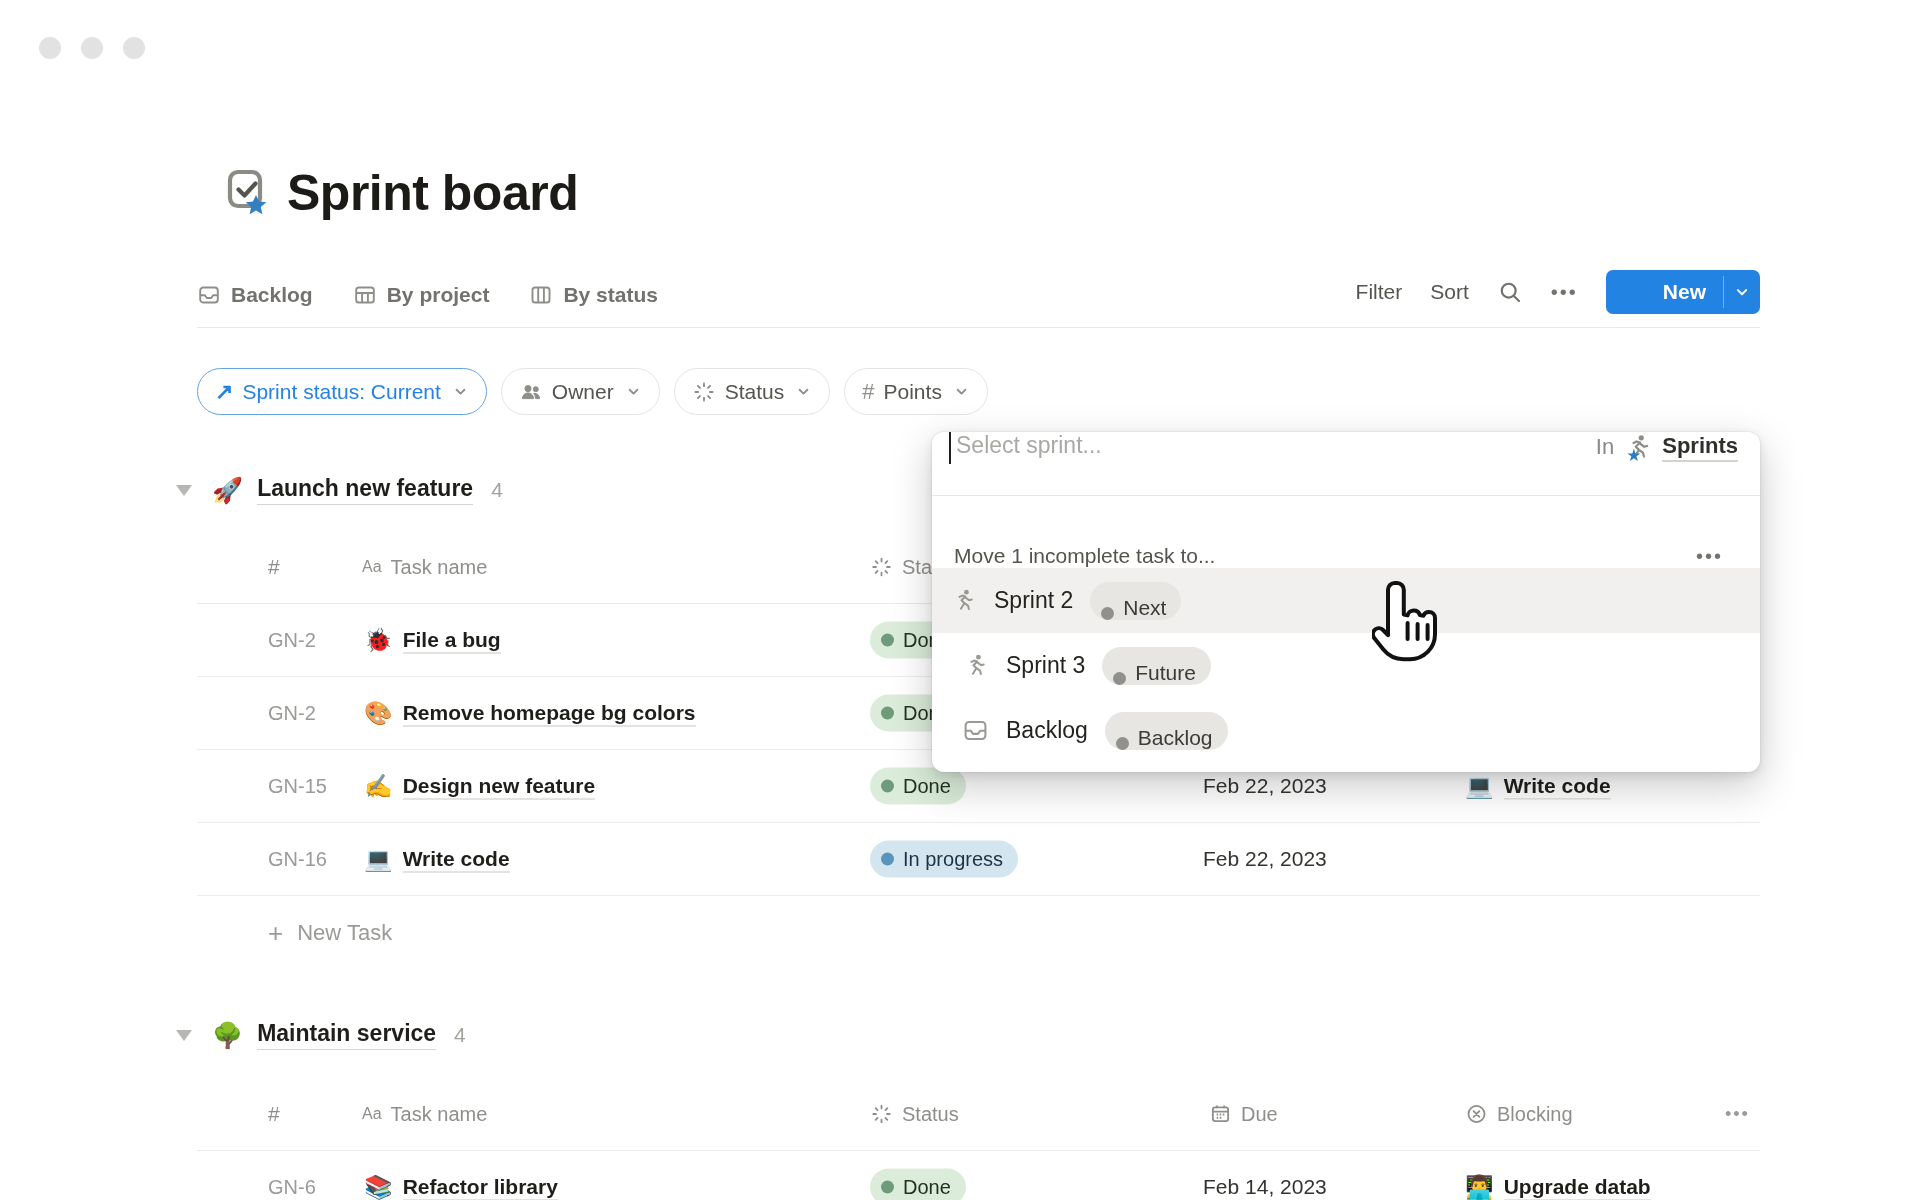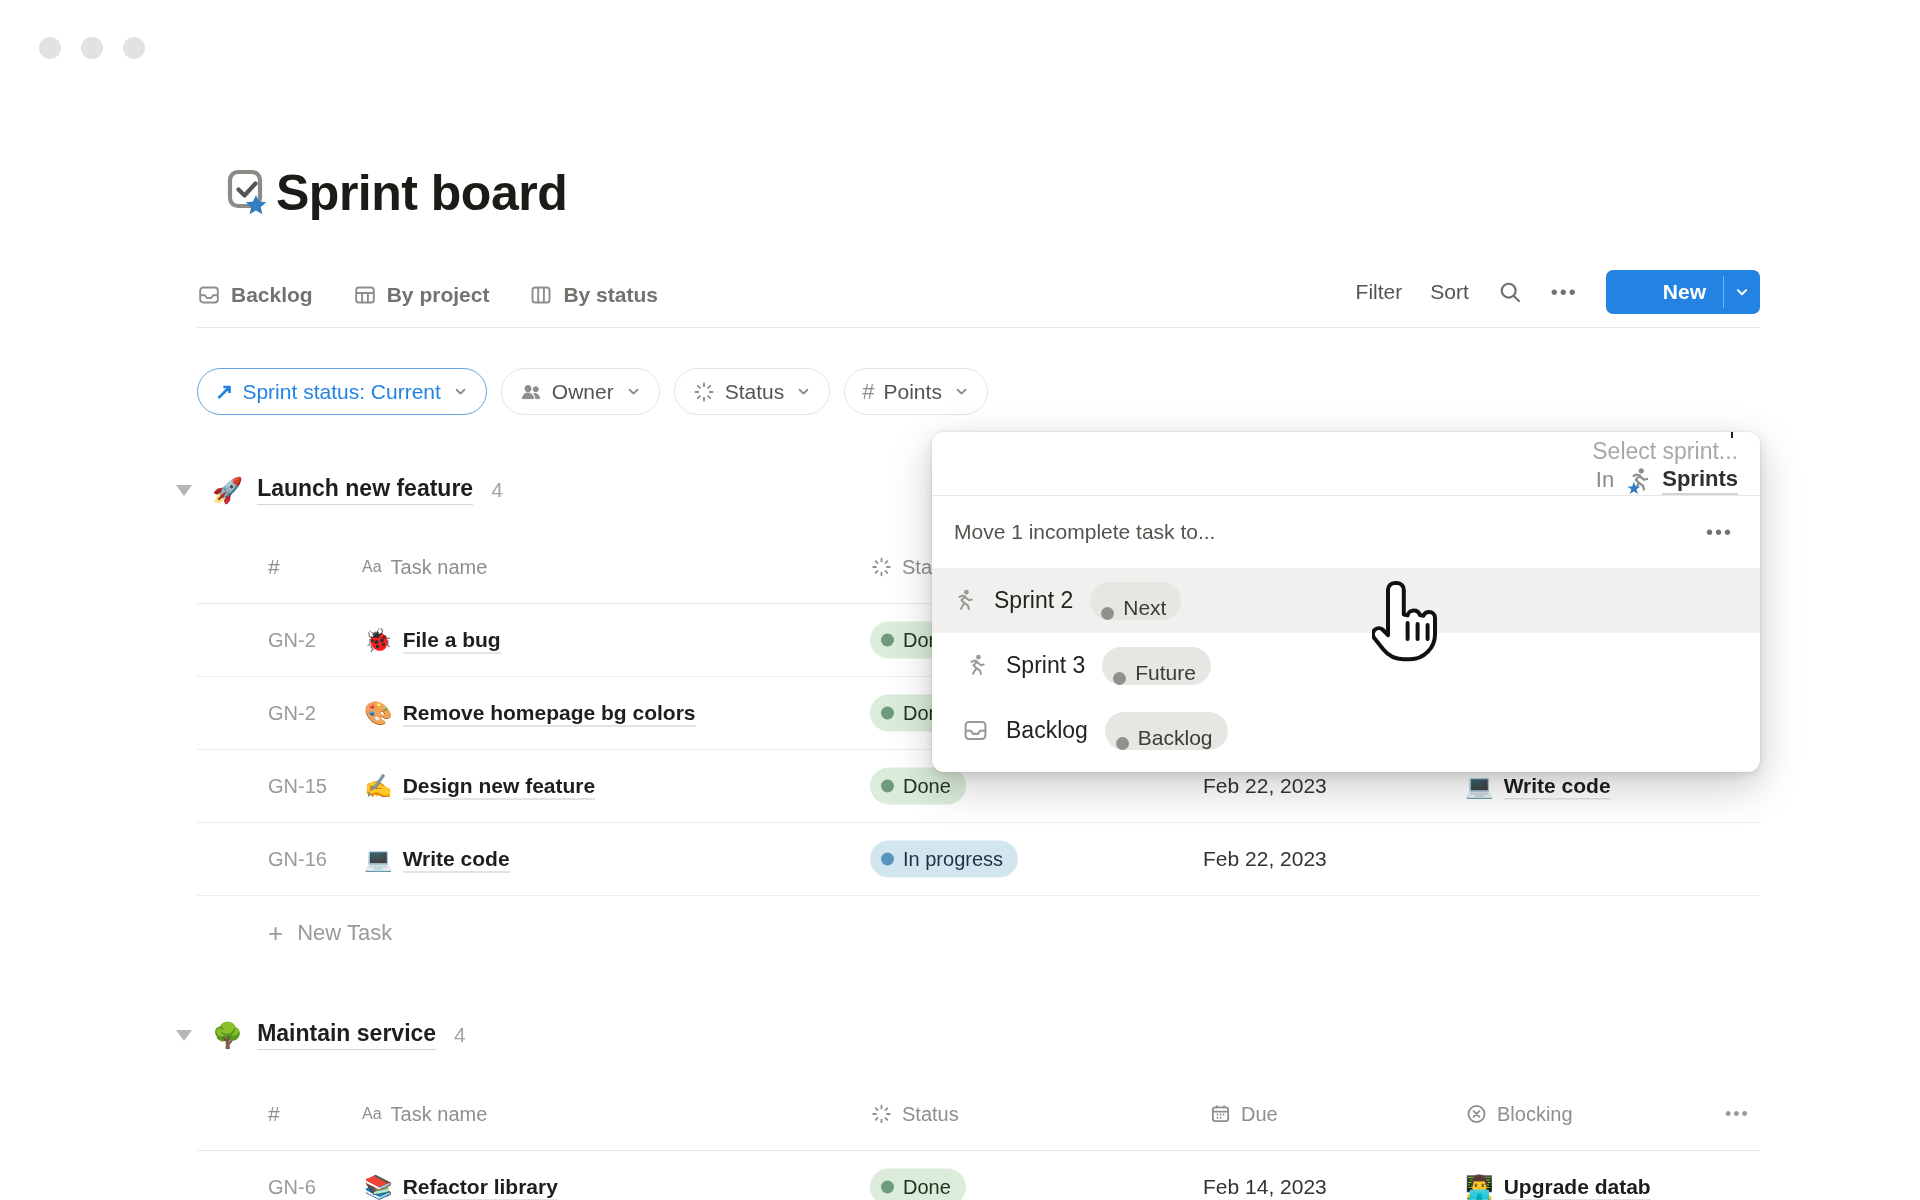--- a/index.html
+++ b/index.html
@@ -5,21 +5,21 @@
   * { margin:0; padding:0; box-sizing:border-box; }
   html,body { width:1920px; height:1200px; background:#fff; }
   body { font-family:"Liberation Sans", sans-serif; color:#1f1e1b; overflow:hidden; }
   #app { position:relative; width:1920px; height:1200px; background:#fff; overflow:hidden; }
 
   
   .traffic { position:absolute; top:37px; left:39px; display:flex; gap:20px; }
   .traffic .dot { width:22px; height:22px; border-radius:50%; background:#e2e2e2; }
 
   
-  .title-row { position:absolute; left:222px; top:164px; display:flex; align-items:center; gap:4px; }
+  .title-row { position:absolute; left:222px; top:164px; display:flex; align-items:center; gap:15px; }
   .title-icon { width:50px; height:52px; position:relative; flex:0 0 auto; }
   .page-title { font-size:50px; font-weight:700; letter-spacing:-0.5px; color:#1c1b17; }
 
   
   .tabs-wrap { position:absolute; left:197px; top:262px; width:1563px; height:66px; border-bottom:1px solid #e9e9e7; }
   .tabs { position:absolute; left:0; bottom:0; display:flex; gap:40px; height:100%; align-items:center; }
   .tab { display:flex; align-items:center; gap:10px; font-size:21px; font-weight:600; color:#73726e; height:100%; cursor:pointer; }
   .tab svg { stroke:#8f8e8a; }
   .tab.active { color:#1d1c19; border-bottom:3px solid #1d1c19; margin-bottom:-2px; padding-bottom:2px; }
   .tab.active svg { stroke:#1d1c19; }
@@ -78,29 +78,29 @@
   .badge { display:inline-flex; align-items:center; gap:9px; height:37px; border-radius:19px; padding:0 15px 0 11px; font-size:20px; color:#23321f; cursor:pointer; }
   .badge .bdot { width:13px; height:13px; border-radius:50%; }
   .badge--done { background:#dbecda; } .badge--done .bdot { background:#6e9b7a; }
   .badge--progress { background:#d3e5ef; color:#1c3245; } .badge--progress .bdot { background:#5a94bd; }
 
   .new-task { display:flex; align-items:center; gap:14px; height:73px; color:#9b9a97; font-size:22px; padding-left:71px; cursor:pointer; }
   .new-task .plus { font-size:26px; font-weight:400; line-height:1; }
 
   
   .dropdown { position:absolute; left:932px; top:432px; width:828px; height:340px; background:#fff; border-radius:12px; box-shadow:0 0 0 1px rgba(15,15,15,.04), 0 14px 42px rgba(15,15,15,.22), 0 3px 10px rgba(15,15,15,.10); z-index:20; overflow:hidden; }
-  .dd-input { height:64px; border-bottom:1px solid #e8e7e5; display:flex; align-items:flex-end; padding:0 22px 0 17px; cursor:text;flex-direction:column; }
+  .dd-input { height:64px; border-bottom:1px solid #e8e7e5; display:flex; align-items:flex-start; padding:0 22px 0 17px; cursor:text; }
   .dd-caret { width:2px; height:32px; background:#1f1e1b; margin-right:5px; }
   .dd-placeholder { font-size:23px; color:#a9a8a4; flex:1; }
   .dd-scope { display:flex; align-items:center; gap:9px; }
   .dd-in { font-size:22px; color:#8a8984; }
   .scope-icon { position:relative; width:30px; height:30px; color:#8f8e8a; }
   .scope-star { position:absolute; left:3px; bottom:-4px; color:#2d7cc1; font-size:17px; }
   .dd-sprints { font-size:22px; font-weight:700; color:#302f2b; border-bottom:2px solid #d6d4cf; padding-bottom:1px; cursor:pointer; }
-  .dd-move { height:72px; display:flex; align-items:center; padding:0 27px 0 22px; }
+  .dd-move { height:72px; display:flex; align-items:flex-end; padding:0 37px 0 22px; }
   .dd-move-label { flex:1; font-size:21px; color:#54534e; }
   .dd-option { height:65px; display:flex; align-items:center; padding:0 22px 0 30px; gap:17px; cursor:pointer; }
   .dd-option.hover { background:#f1f0ee;padding-left:18px; }
   .dd-option .opt-icon { color:#9a9994; display:flex; }
   .opt-label { font-size:23px; font-weight:500; color:#24231f; }
   .gbadge { display:inline-flex; align-items:flex-end; gap:9px; height:38px; border-radius:19px; background:#e7e6e3; padding:0 15px 0 11px; font-size:21px; color:#3c3b36; }
   .gbadge .bdot { width:13px; height:13px; border-radius:50%; background:#90908c; }
 
   
   .cursor { position:absolute; left:1372px; top:578px; z-index:40; pointer-events:none; }

